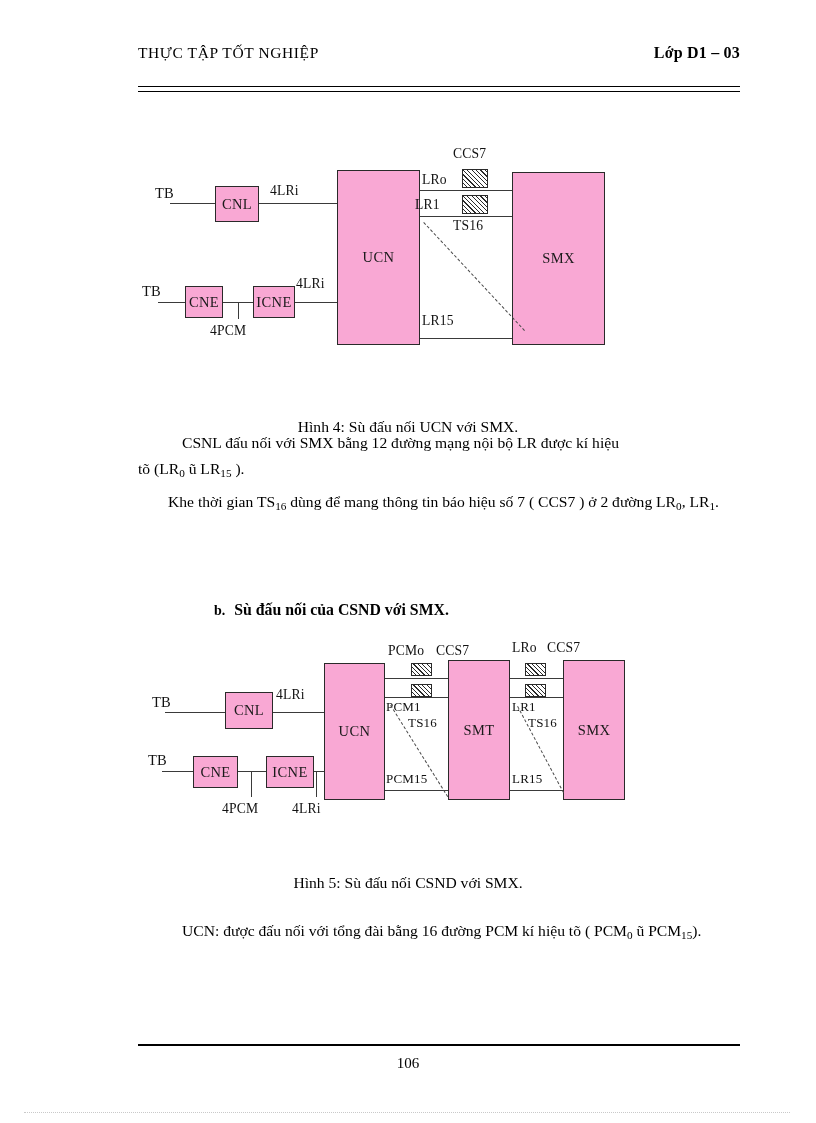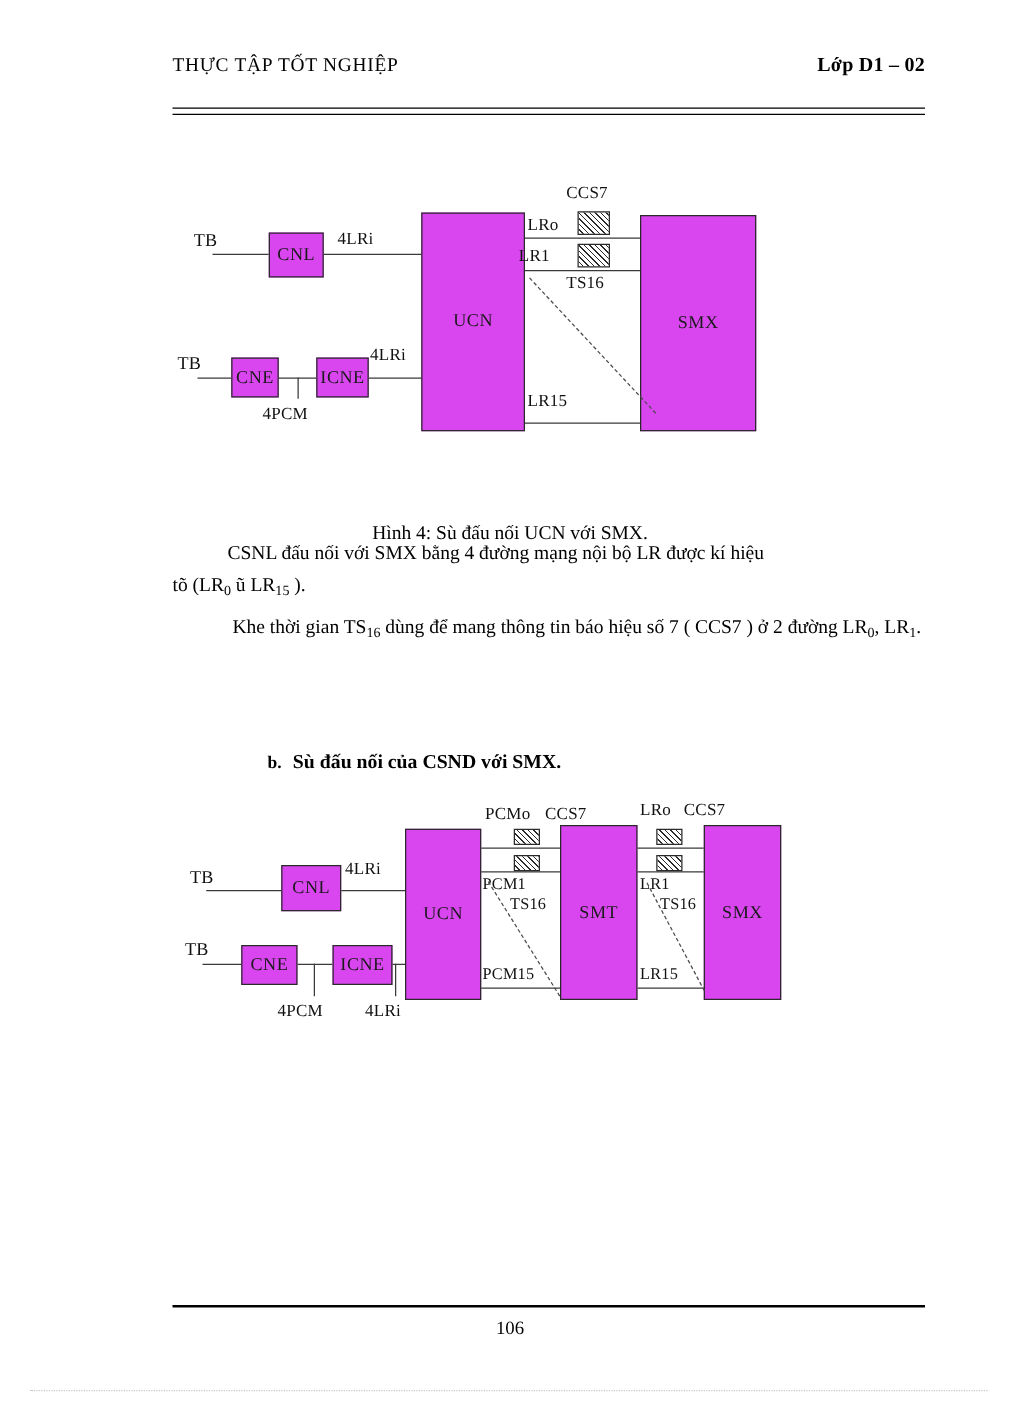--- a/index.html
+++ b/index.html
@@ -108,21 +108,21 @@
     vertical-align: -0.3em;
   }
 
   
   .diagram {
     position: absolute;
   }
   .box {
     position: absolute;
     border: 1.3px solid #2a2a2a;
-    background: #d946ef;
+    background: #f9a8d4;
     box-sizing: border-box;
     display: flex;
     align-items: center;
     justify-content: center;
     font-size: 14.5px;
     letter-spacing: 0.4px;
     color: #1a1a1a;
   }
   .hline {
     position: absolute;
@@ -160,21 +160,21 @@
     height: 0;
   }
 </style>
 </head>
 <body>
 
 <div class="page">
 
   <div class="header">
     <span class="header-left">THỰC TẬP TỐT NGHIỆP</span>
-    <span class="header-right">Lớp D1 – 02</span>
+    <span class="header-right">Lớp D1 – 03</span>
   </div>
   <div class="header-rule"></div>
 
   <div class="diagram" style="left:0; top:0; width:816px; height:360px;">
 
     <div class="lbl" style="left:155px; top:185px; font-size:14.5px;">TB</div>
     <div class="hline" style="left:170px; top:203px; width:45px;"></div>
     <div class="box" style="left:215px; top:186px; width:44px; height:36px;">CNL</div>
     <div class="hline" style="left:259px; top:203px; width:79px;"></div>
     <div class="lbl" style="left:270px; top:183px;">4LRi</div>
@@ -205,25 +205,25 @@
 
     <div class="hline" style="left:420px; top:338px; width:92px;"></div>
     <div class="lbl" style="left:422px; top:313px;">LR15</div>
 
     <div class="dashline" style="left:424px; top:222px; width:148px; transform: rotate(47deg);"></div>
   </div>
 
   <div class="caption" style="top:378px;margin-top:40px;">Hình 4: Sù đấu nối UCN với SMX.</div>
 
   <div class="para indent" style="left:138px; top:430px; width:602px;">
-    <span>CSNL đấu nối với SMX bằng 4 đường mạng nội bộ LR được kí hiệu</span><br>
+    <span>CSNL đấu nối với SMX bằng 12 đường mạng nội bộ LR được kí hiệu</span><br>
     <span>tõ (LR</span><sub>0</sub><span> ũ LR</span><sub>15</sub><span> ).</span>
   </div>
 
-  <div class="para indent" style="left:142px; top:489px; width:602px;">
+  <div class="para indent" style="left:124px; top:489px; width:602px;">
     <span>Khe thời gian TS</span><sub>16</sub><span> dùng để mang thông tin báo hiệu số 7 ( CCS7 ) ở 2 đường LR</span><sub>0</sub><span>, LR</span><sub>1</sub><span>.</span>
   </div>
 
 
   <div class="heading-b" style="left:178px; top:601px;padding-left:36px;">
     <span class="mark">b.</span><span>Sù đấu nối của CSND với SMX.</span>
   </div>
 
   <div class="diagram" style="left:0; top:0; width:816px; height:1000px;">
 
@@ -268,19 +268,23 @@
     <div class="hatch" style="left:525px; top:663px; width:21px; height:13px;"></div>
     <div class="hline" style="left:510px; top:697px; width:53px;"></div>
     <div class="hatch" style="left:525px; top:684px; width:21px; height:13px;"></div>
     <div class="lbl small" style="left:512px; top:699px;">LR1</div>
     <div class="lbl small" style="left:528px; top:715px;">TS16</div>
     <div class="hline" style="left:510px; top:790px; width:53px;"></div>
     <div class="lbl small" style="left:512px; top:771px;">LR15</div>
     <div class="dashline" style="left:518px; top:706px; width:98px; transform: rotate(62deg);"></div>
   </div>
 
-
+  <div class="caption" style="top:874px;">Hình 5: Sù đấu nối CSND với SMX.</div>
+
+  <div class="para indent" style="left:138px; top:918px; width:602px;">
+    <span>UCN: được đấu nối với tổng đài bằng 16 đường PCM kí hiệu tõ ( PCM</span><sub>0</sub><span> ũ PCM</span><sub>15</sub><span>).</span>
+  </div>
 
   <div class="footer-rule"></div>
   <div class="footer-page">106</div>
   <div class="bottom-artifact"></div>
 
 </div>
 
 </body></html>

